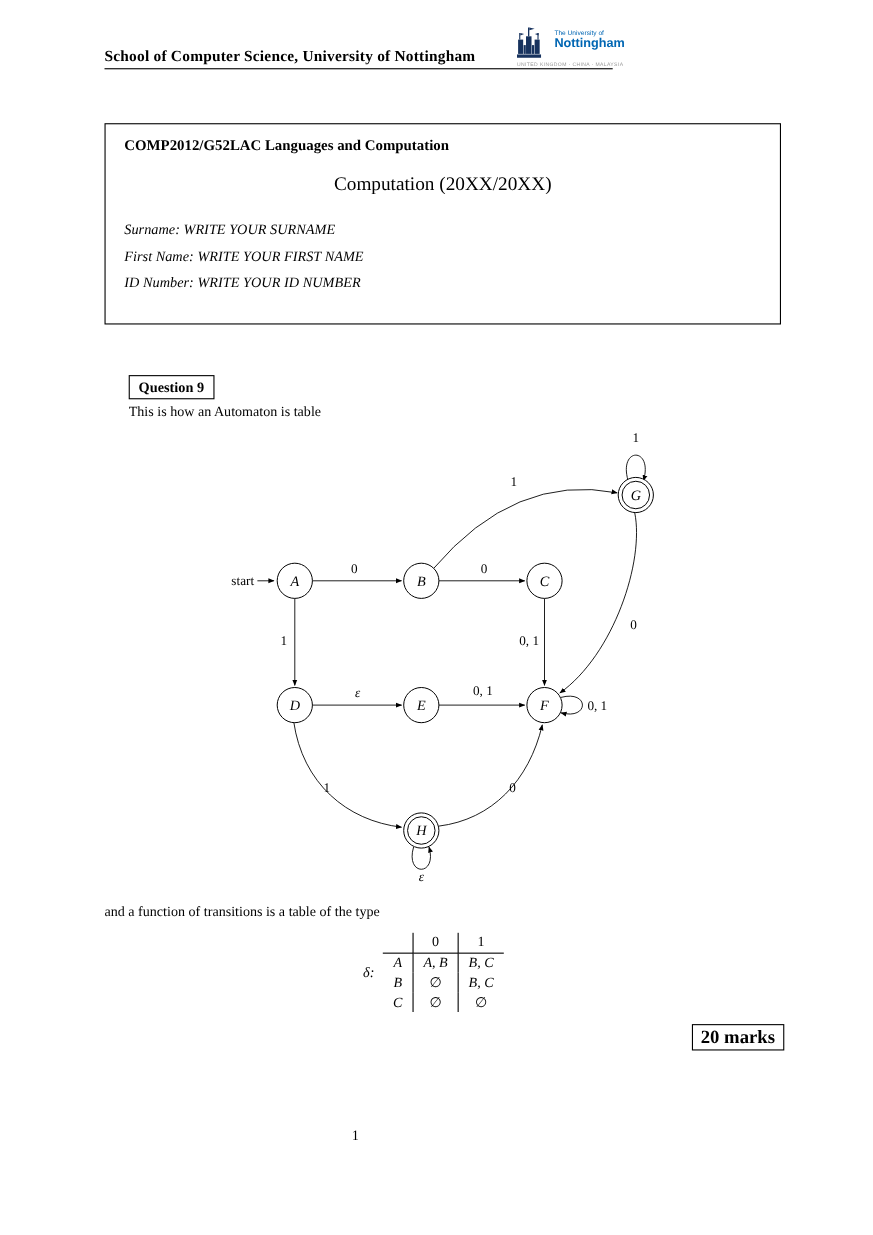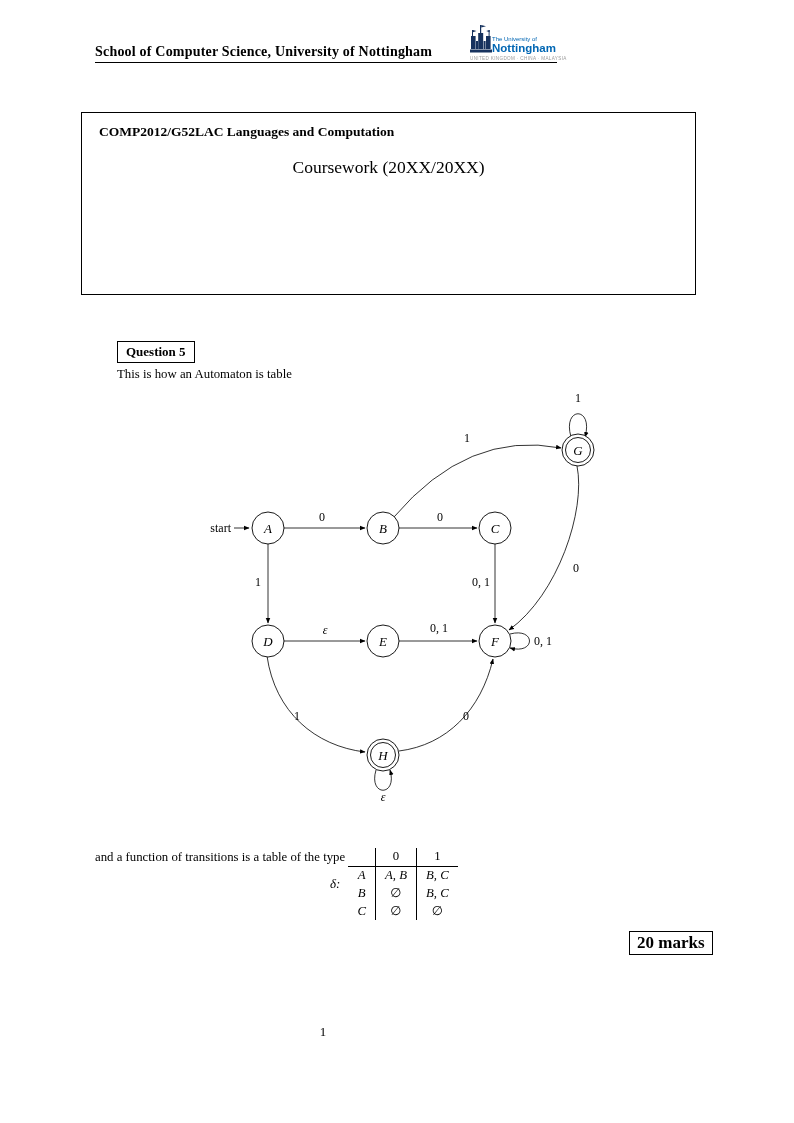--- a/index.html
+++ b/index.html
@@ -12,53 +12,53 @@
   }
   
   .hdr-title {
     position:absolute; left:95px; top:44px;
     font-weight:bold; font-size:14px; letter-spacing:0.2px;
   }
   .hdr-rule {
     position:absolute; left:95px; top:62px; width:462px; height:1px; background:#000;
   }
   .logo {
-    position:absolute; left:470px; top:24px; display:flex; align-items:flex-end; gap:0;
+    position:absolute; left:470px; top:24px; display:flex; align-items:flex-start; gap:12px;
   }
   .logo-txt { display:flex; flex-direction:column; line-height:1.05; padding-top:4px; }
   .logo-line1 { font-family:"Liberation Sans",sans-serif; font-size:6px; color:#0066b3; }
   .logo-line2 { font-family:"Liberation Sans",sans-serif; font-size:11.5px; font-weight:bold; color:#0066b3; }
   .logo-sub {
     position:absolute; left:470px; top:56px; width:90px;
     font-family:"Liberation Sans",sans-serif; font-size:4.6px; color:#9a9a9a; letter-spacing:0.35px;
     white-space:nowrap;
   }
   
   .titlebox {
-    position:absolute; left:81px; top:112px; width:615px; height:183px;
+    position:absolute; left:95px; top:112px; width:615px; height:183px;
     border:1px solid #000; padding:11px 17px 1px 17px;
   }
   .module { font-weight:bold; font-size:13.5px; }
   .cw-title { text-align:center; font-size:17.5px; margin-top:17px; }
   .fields { margin-top:19px; font-style:italic; font-size:13px; line-height:24px; }
   .answer-sheet { text-align:center; font-weight:bold; font-size:13.5px; margin-top:11px; }
   
   .qbox {
     position:absolute; left:117px; top:341px;
     border:1px solid #000; padding:2px 8px; font-weight:bold; font-size:13px;
   }
   .q-intro { position:absolute; left:117px; top:367px; font-size:12.8px; }
   
   .diagram { position:absolute; left:0; top:390px; }
   .diagram text { font-family:"Liberation Serif","DejaVu Serif",serif; }
   .st-label { font-style:italic; font-size:13px; }
   .e-label  { font-size:12px; }
   .e-label.it { font-style:italic; }
   
-  .tbl-intro { position:absolute; left:95px; top:822px; font-size:12.8px;margin-top:28px; }
+  .tbl-intro { position:absolute; left:95px; top:822px; font-size:12.8px; }
   .ttable-wrap {
     position:absolute; left:330px; top:848px; display:flex; align-items:center; gap:8px;
   }
   .delta { font-style:italic; font-size:13px; }
   table.ttable { border-collapse:collapse; font-size:12.8px; }
   table.ttable td, table.ttable th { padding:0 9px; height:18px; text-align:center; font-weight:normal; }
   .b-right { border-right:1px solid #000; }
   .b-bottom td, .b-bottom th { border-bottom:1px solid #000; }
   .mi { font-style:italic; }
   
@@ -95,24 +95,38 @@
     </svg>
     <div class="logo-txt">
       <span class="logo-line1">The University of</span>
       <span class="logo-line2">Nottingham</span>
     </div>
   </div>
   <div class="logo-sub">UNITED KINGDOM · CHINA · MALAYSIA</div>
 
   <div class="titlebox">
     <div class="module">COMP2012/G52LAC Languages and Computation</div>
-    <div class="cw-title">Coursework (20XX/20XX)</div>
+    <div class="cw-title">Computation (20XX/20XX)</div>
+    <div class="fields">
+      <div>
+        <span>Surname:</span>
+        <span>WRITE YOUR SURNAME</span>
+      </div>
+      <div>
+        <span>First Name:</span>
+        <span>WRITE YOUR FIRST NAME</span>
+      </div>
+      <div>
+        <span>ID Number:</span>
+        <span>WRITE YOUR ID NUMBER</span>
+      </div>
+    </div>
   </div>
 
-  <div class="qbox">Question 5</div>
+  <div class="qbox">Question 9</div>
   <div class="q-intro">This is how an Automaton is table</div>
 
   <svg class="diagram" width="794" height="425" viewBox="0 0 794 425">
     <defs>
       <marker id="arr" viewBox="0 0 10 10" refX="9" refY="5" markerWidth="7" markerHeight="7" orient="auto-start-reverse">
         <path d="M0,1 L10,5 L0,9 z" fill="#000"></path>
       </marker>
     </defs>
 
     <g stroke="#000" stroke-width="0.8" fill="none">

